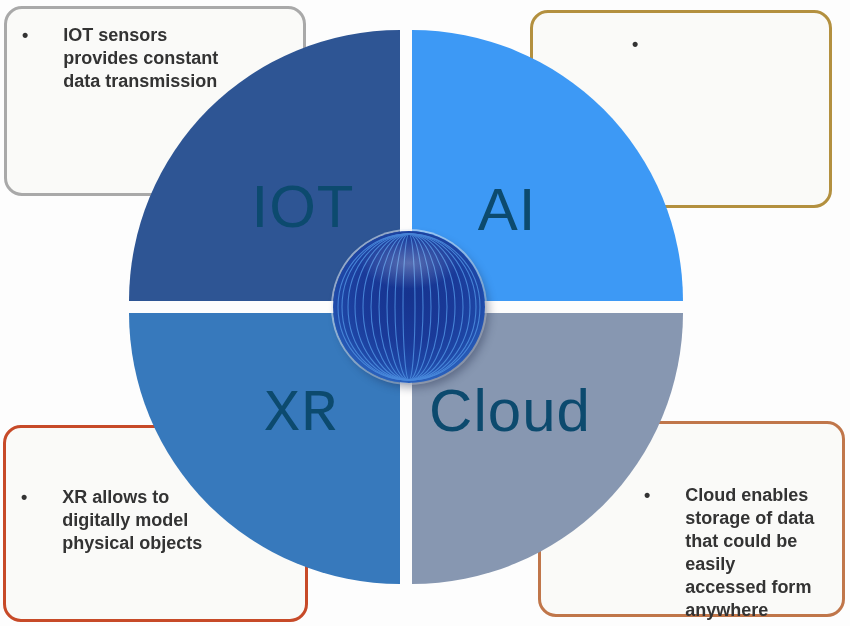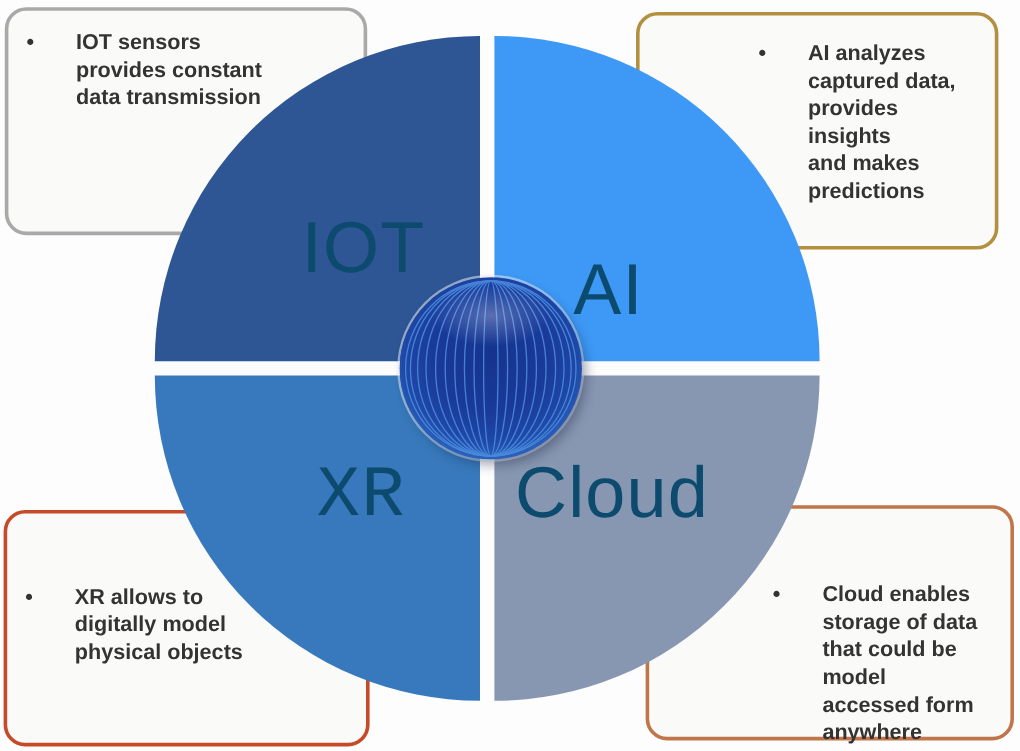--- a/index.html
+++ b/index.html
@@ -58,21 +58,21 @@
     transform: translate(-50%, -50%);
     color: #0c4a6e;
     font-size: 60px;
     font-weight: 400;
     letter-spacing: 1px;
     z-index: 3;
     white-space: nowrap;
     text-align: right;
   }
   #label-iot   { left: 303px; top: 206px; }
-  #label-ai    { left: 507px; top: 209px; margin-top: 32px; }
+  #label-ai    { left: 507px; top: 209px; }
   #label-xr    { left: 301px; top: 414px; font-family: Liberation Mono, monospace; }
   #label-cloud { left: 510px; top: 410px; }
 
   
   .sphere {
     position: absolute;
     left: 333px;
     top: 231px;
     width: 152px;
     height: 152px;
@@ -120,43 +120,38 @@
       <span class="bullet">•</span>
       <span class="callout-text">IOT sensors
 provides constant
 data transmission</span>
     </div>
   </div>
 
   <div class="callout" id="callout-ai" style="border-color: rgb(179, 144, 63);">
     <div class="callout-body">
       <span class="bullet">•</span>
-      <span class="callout-text">AI analyzes
-captured data,
-provides insights
-and makes
-predictions</span>
     </div>
   </div>
 
   <div class="callout" id="callout-xr" style="border-color: rgb(199, 74, 40);">
     <div class="callout-body">
       <span class="bullet">•</span>
       <span class="callout-text">XR allows to
 digitally model
 physical objects</span>
     </div>
   </div>
 
   <div class="callout" id="callout-cloud" style="border-color: rgb(192, 118, 74);">
     <div class="callout-body">
       <span class="bullet">•</span>
       <span class="callout-text">Cloud enables
 storage of data
-that could be model
+that could be easily
 accessed form
 anywhere</span>
     </div>
   </div>
 
   <div class="q" id="q-iot" style="background-color: rgb(46, 85, 148);"></div>
   <div class="q" id="q-ai" style="background-color: rgb(61, 153, 245);"></div>
   <div class="q" id="q-xr" style="background-color: rgb(55, 121, 188);"></div>
   <div class="q" id="q-cloud" style="background-color: rgb(135, 151, 177);"></div>
 

